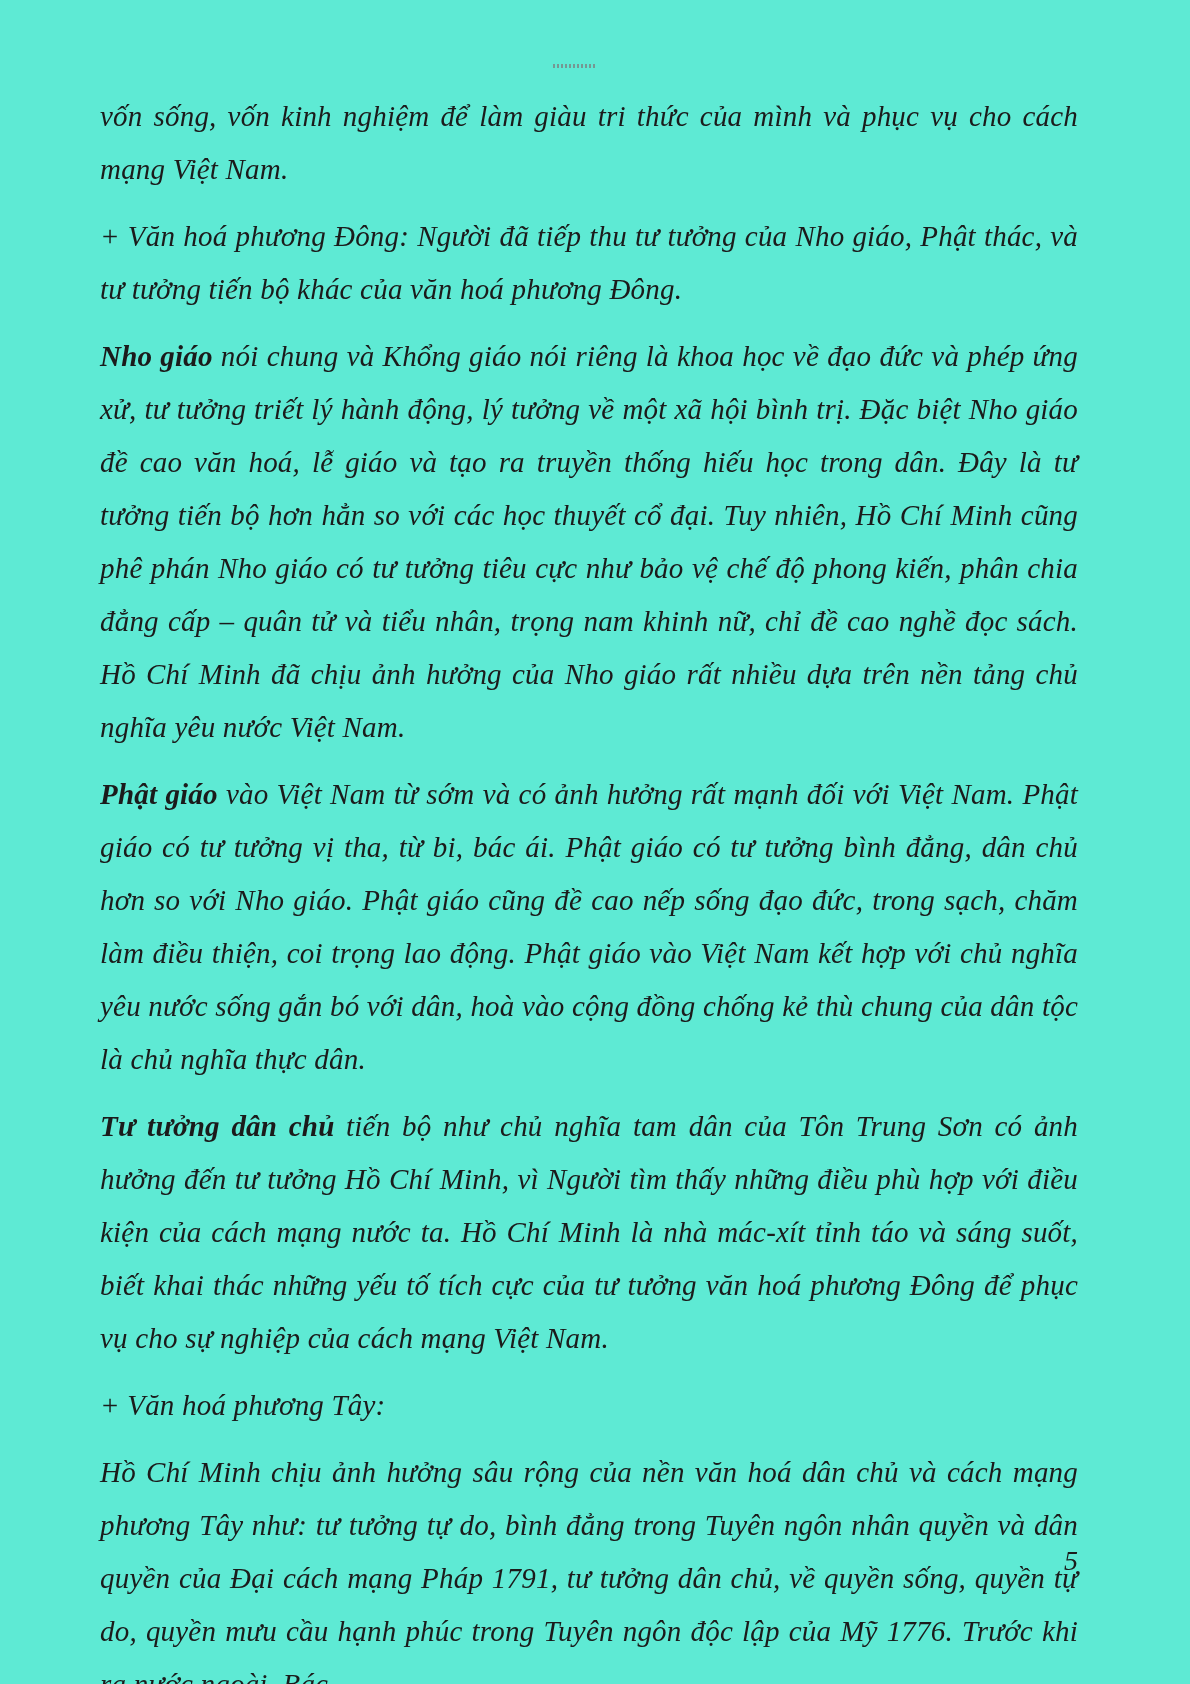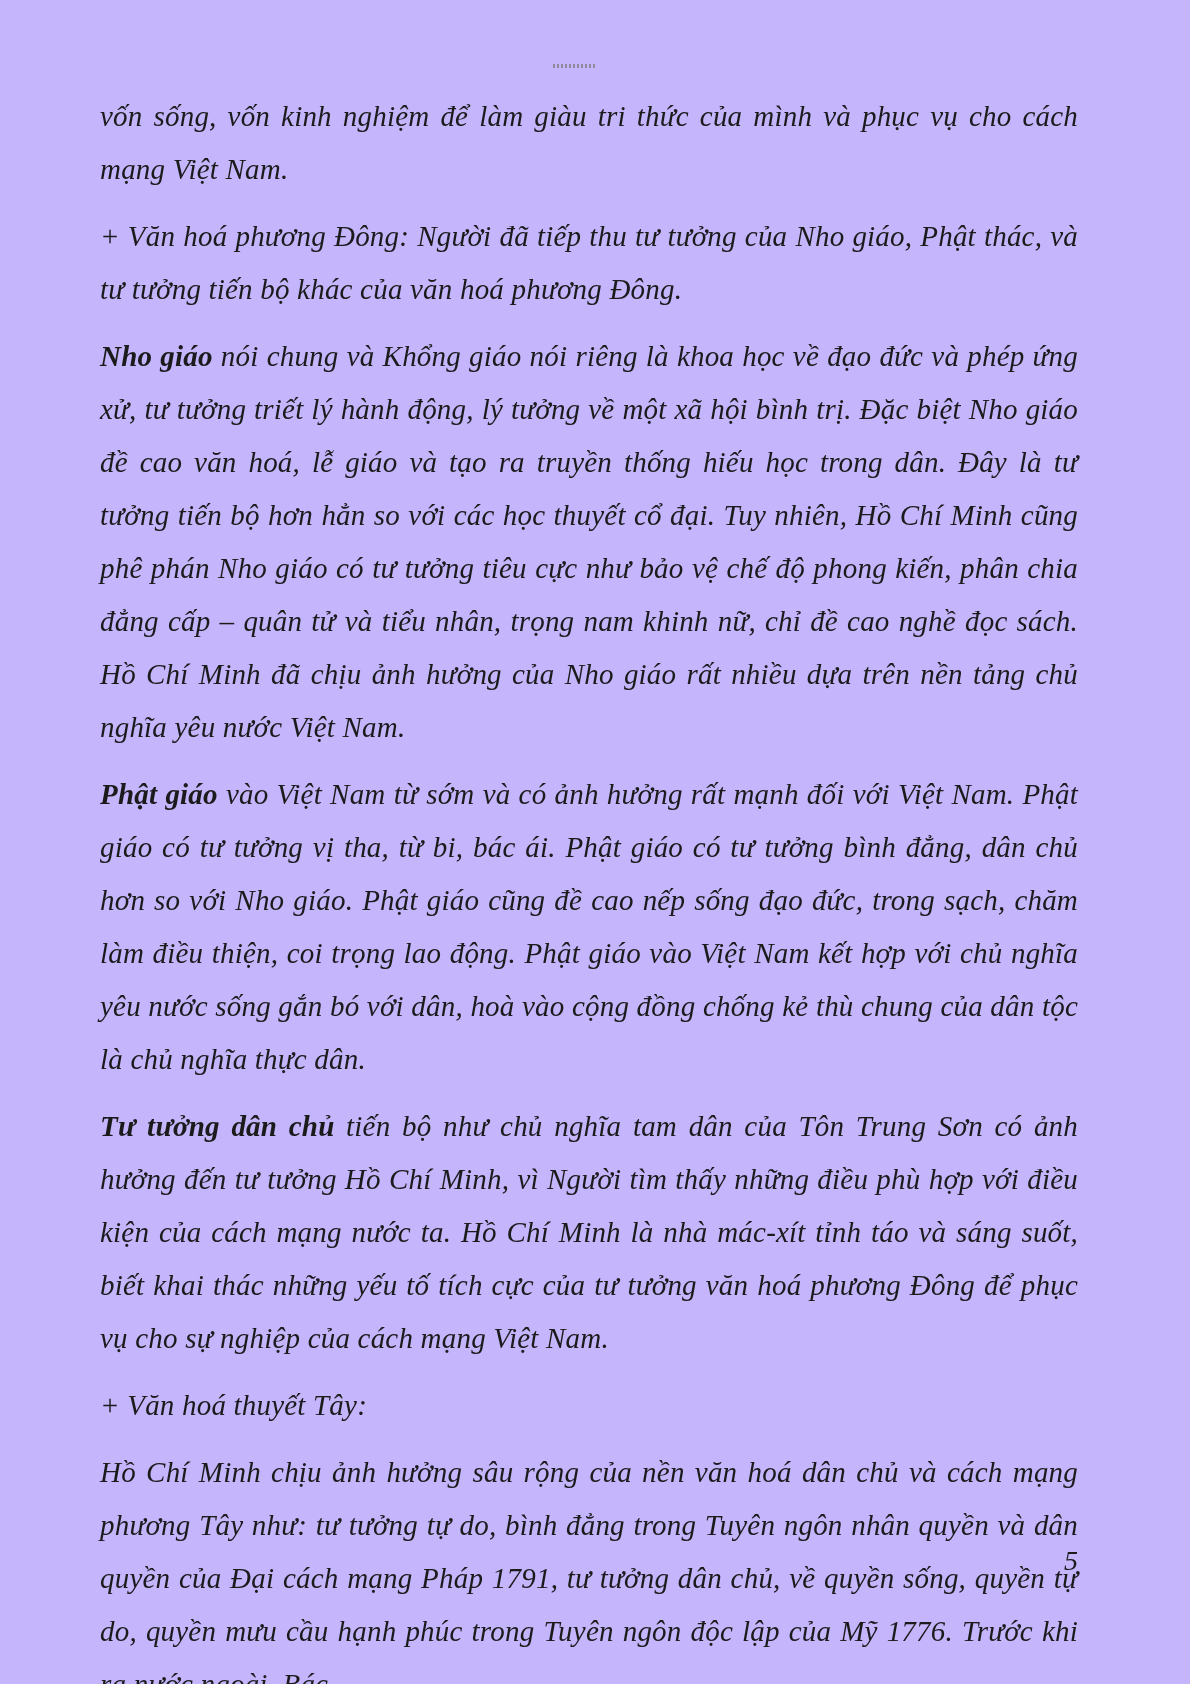--- a/index.html
+++ b/index.html
@@ -4,21 +4,21 @@
 <style>
   html, body {
     margin: 0;
     padding: 0;
     background: #ffffff;
   }
   .page {
     position: relative;
     width: 1190px;
     height: 1684px;
-    background: #c4b5fd;
+    background: #5eead4;
     overflow: hidden;
   }
   .header-mark {
     position: absolute;
     left: 553px;
     top: 64px;
     width: 42px;
     height: 4px;
     opacity: 0.75;
     background: repeating-linear-gradient(90deg, #7d7d7d 0 2px, transparent 2px 4px);
@@ -60,21 +60,21 @@
     <p class="para"><span class="lead"></span><span>vốn sống, vốn kinh nghiệm để làm giàu tri thức của mình và phục vụ cho cách mạng Việt Nam.</span></p>
 
     <p class="para"><span class="lead"></span><span>+ Văn hoá phương Đông: Người đã tiếp thu tư tưởng của Nho giáo, Phật thác, và tư tưởng tiến bộ khác của văn hoá phương Đông.</span></p>
 
     <p class="para"><span class="lead">Nho giáo</span><span> nói chung và Khổng giáo nói riêng là khoa học về đạo đức và phép ứng xử, tư tưởng triết lý hành động, lý tưởng về một xã hội bình trị. Đặc biệt Nho giáo đề cao văn hoá, lễ giáo và tạo ra truyền thống hiếu học trong dân. Đây là tư tưởng tiến bộ hơn hẳn so với các học thuyết cổ đại. Tuy nhiên, Hồ Chí Minh cũng phê phán Nho giáo có tư tưởng tiêu cực như bảo vệ chế độ phong kiến, phân chia đẳng cấp – quân tử và tiểu nhân, trọng nam khinh nữ, chỉ đề cao nghề đọc sách. Hồ Chí Minh đã chịu ảnh hưởng của Nho giáo rất nhiều dựa trên nền tảng chủ nghĩa yêu nước Việt Nam.</span></p>
 
     <p class="para"><span class="lead">Phật giáo</span><span> vào Việt Nam từ sớm và có ảnh hưởng rất mạnh đối với Việt Nam. Phật giáo có tư tưởng vị tha, từ bi, bác ái. Phật giáo có tư tưởng bình đẳng, dân chủ hơn so với Nho giáo. Phật giáo cũng đề cao nếp sống đạo đức, trong sạch, chăm làm điều thiện, coi trọng lao động. Phật giáo vào Việt Nam kết hợp với chủ nghĩa yêu nước sống gắn bó với dân, hoà vào cộng đồng chống kẻ thù chung của dân tộc là chủ nghĩa thực dân.</span></p>
 
     <p class="para"><span class="lead">Tư tưởng dân chủ</span><span> tiến bộ như chủ nghĩa tam dân của Tôn Trung Sơn có ảnh hưởng đến tư tưởng Hồ Chí Minh, vì Người tìm thấy những điều phù hợp với điều kiện của cách mạng nước ta. Hồ Chí Minh là nhà mác-xít tỉnh táo và sáng suốt, biết khai thác những yếu tố tích cực của tư tưởng văn hoá phương Đông để phục vụ cho sự nghiệp của cách mạng Việt Nam.</span></p>
 
-    <p class="para"><span class="lead"></span><span>+ Văn hoá thuyết Tây:</span></p>
+    <p class="para"><span class="lead"></span><span>+ Văn hoá phương Tây:</span></p>
 
     <p class="para"><span class="lead"></span><span>Hồ Chí Minh chịu ảnh hưởng sâu rộng của nền văn hoá dân chủ và cách mạng phương Tây như: tư tưởng tự do, bình đẳng trong Tuyên ngôn nhân quyền và dân quyền của Đại cách mạng Pháp 1791, tư tưởng dân chủ, về quyền sống, quyền tự do, quyền mưu cầu hạnh phúc trong Tuyên ngôn độc lập của Mỹ 1776. Trước khi ra nước ngoài, Bác</span></p>
 
   </div>
 
   <div class="page-number">5</div>
 
 </div>
 
 </body></html>

